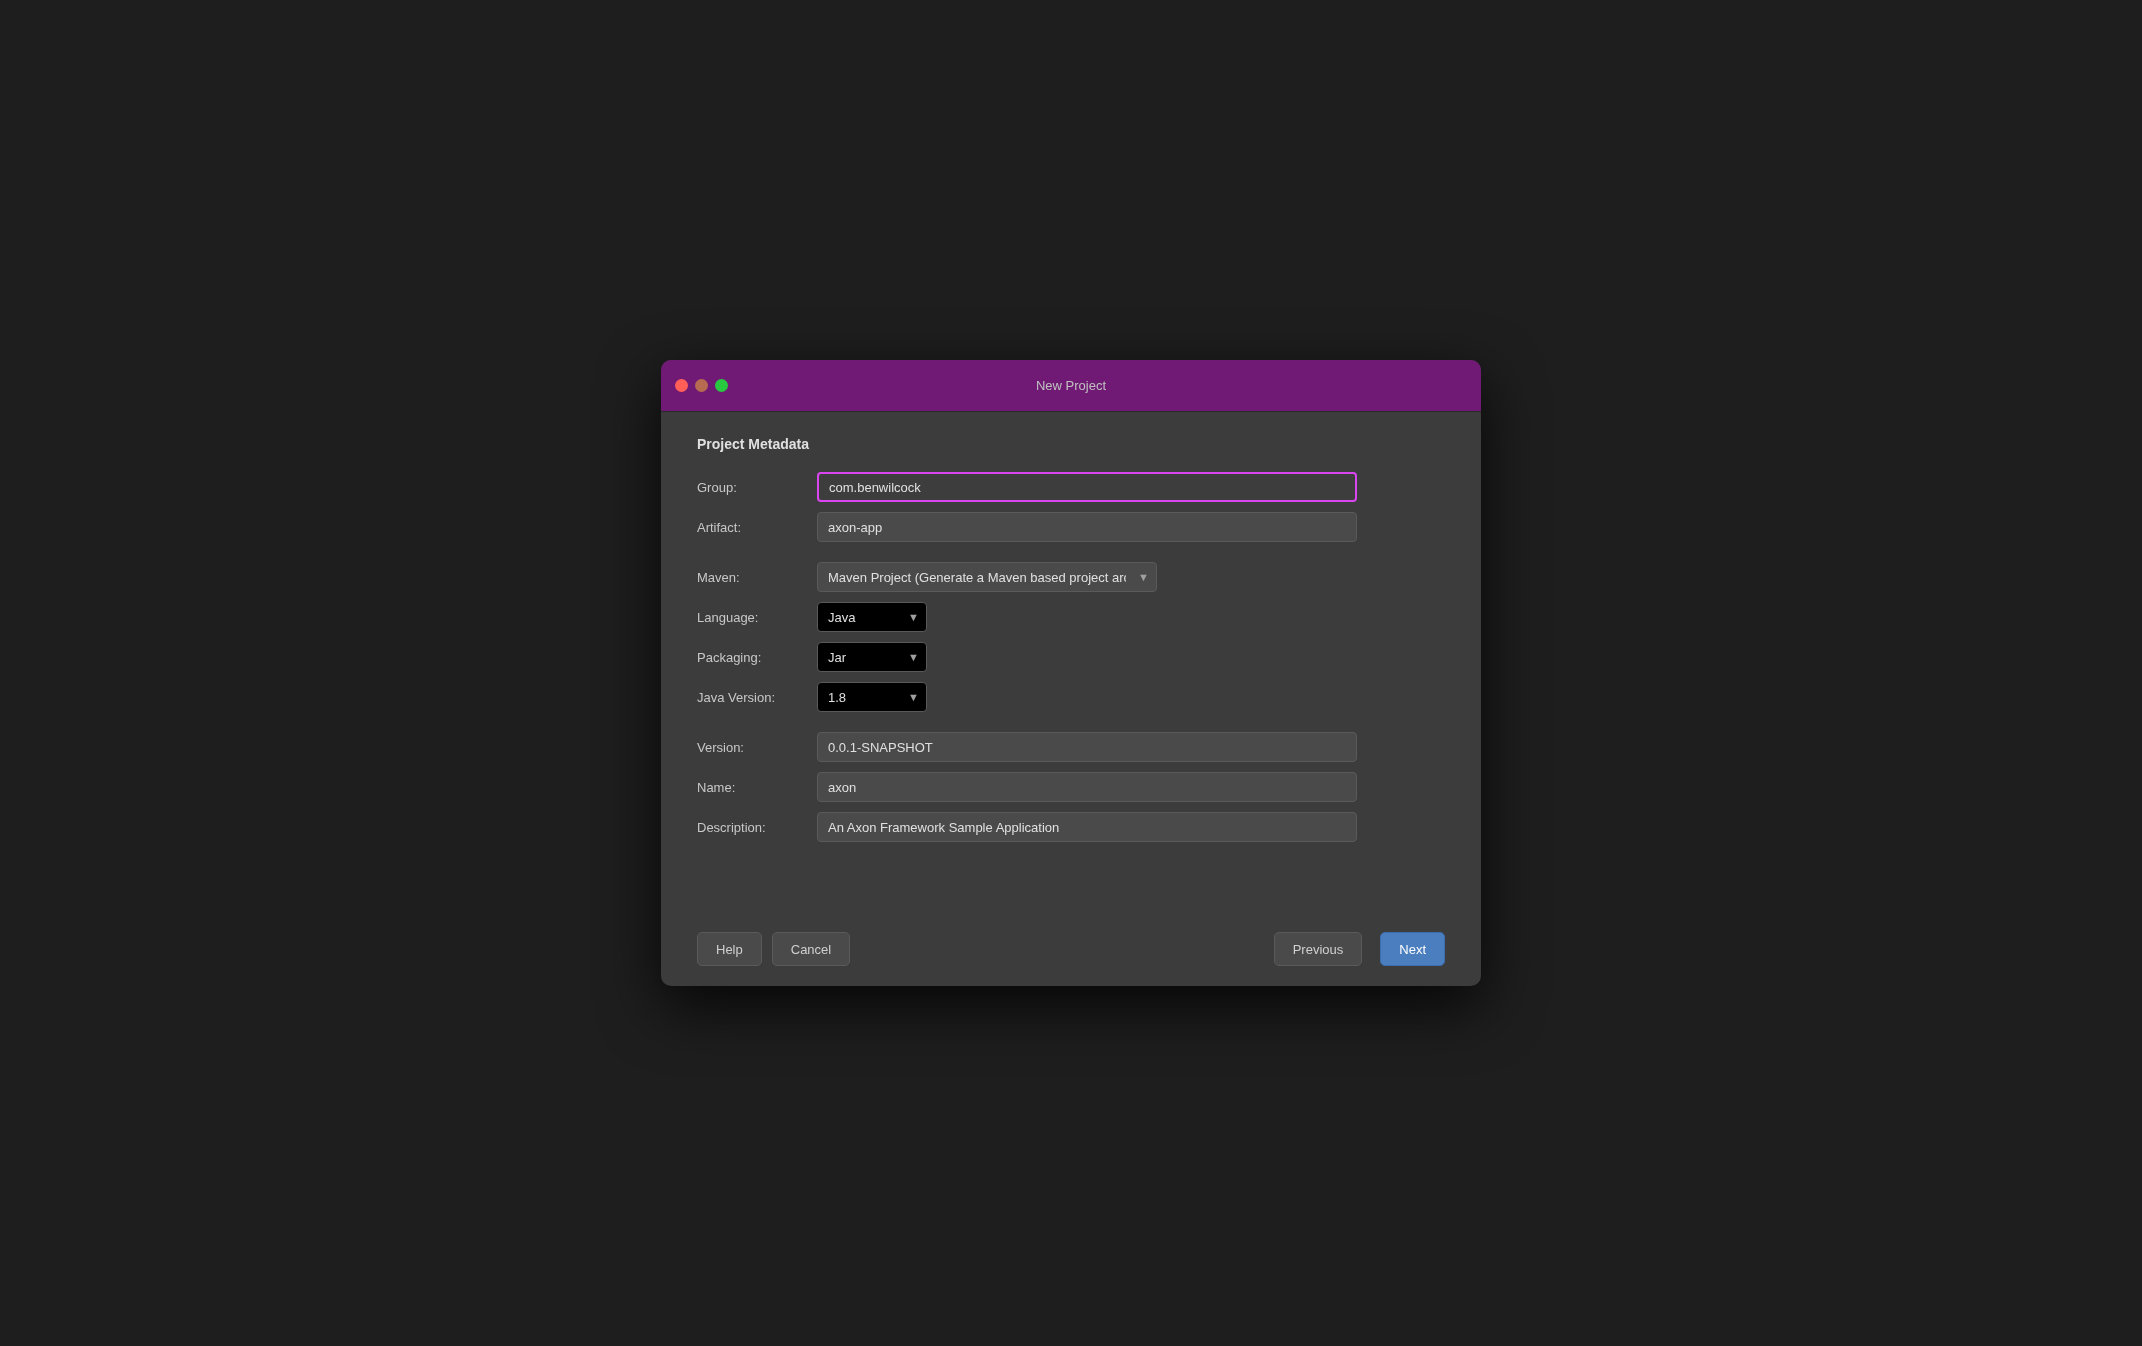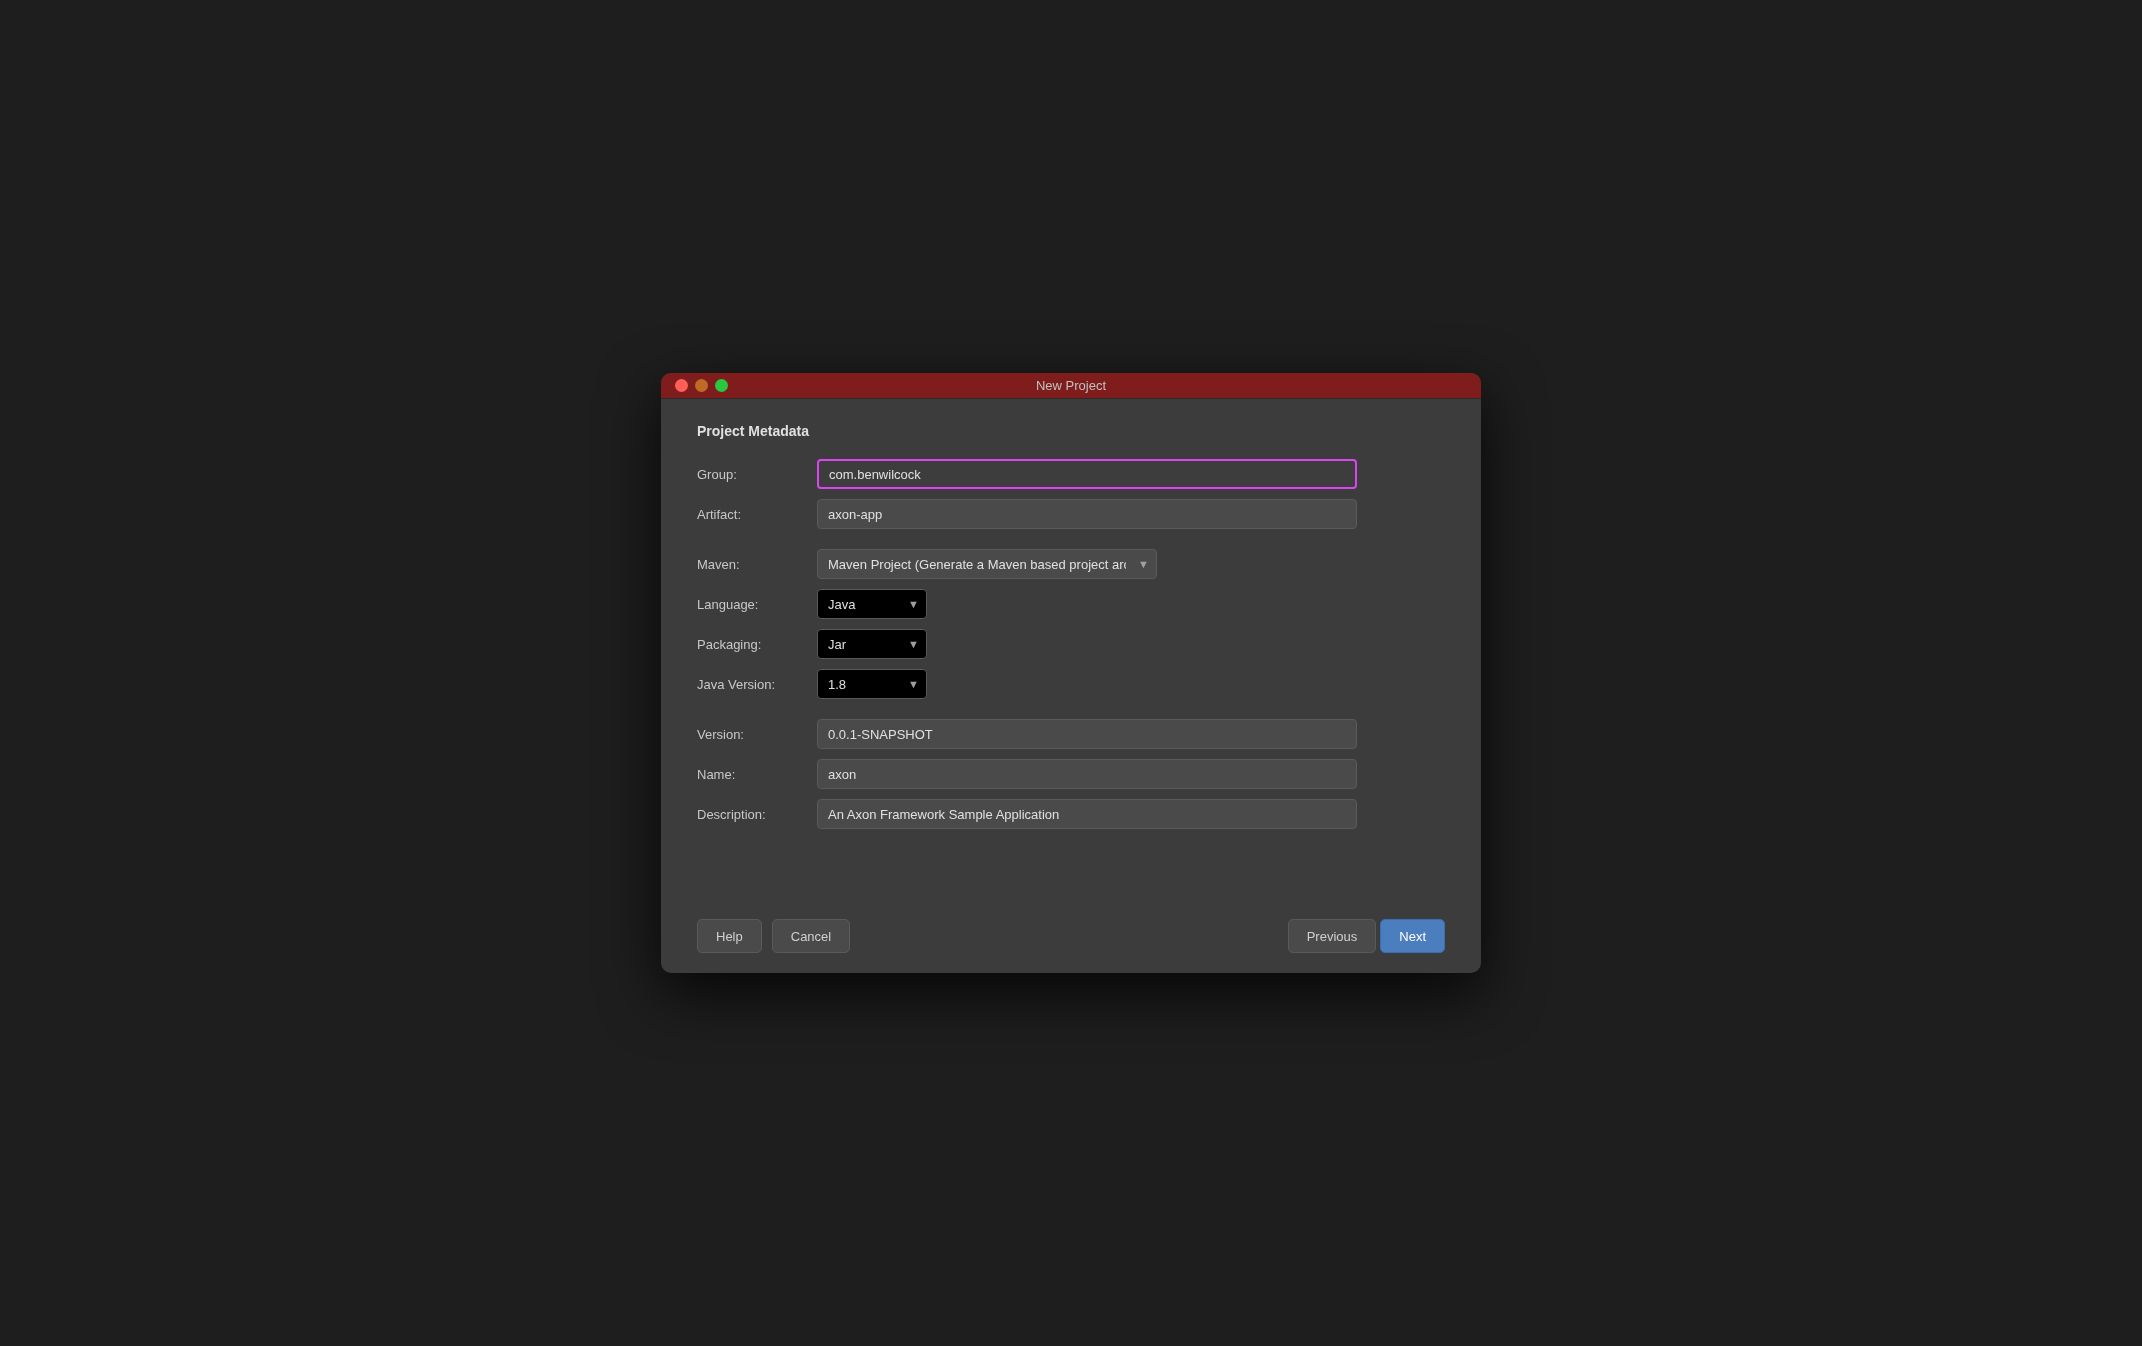--- a/index.html
+++ b/index.html
@@ -19,22 +19,22 @@
 
     .window {
       width: 820px;
       background: #3c3c3c;
       border-radius: 10px;
       overflow: hidden;
       box-shadow: 0 20px 60px rgba(0,0,0,0.8);
     }
 
     .titlebar {
-      background: #7f1d1d;
-      height: 26px;
+      background: #701a75;
+      height: 52px;
       display: flex;
       align-items: center;
       justify-content: center;
       position: relative;
       border-bottom: 1px solid #2a2a2a;
     }
 
     .traffic-lights {
       position: absolute;
       left: 14px;
@@ -158,21 +158,21 @@
       margin-top: 40px;
     }
 
     .footer-left {
       display: flex;
       gap: 10px;
     }
 
     .footer-right {
       display: flex;
-      gap: 4px;
+      gap: 18px;
     }
 
     .btn {
       height: 34px;
       padding: 0 18px;
       border-radius: 5px;
       font-size: 13px;
       cursor: pointer;
       border: 1px solid #5a5a5a;
       background: #4a4a4a;

